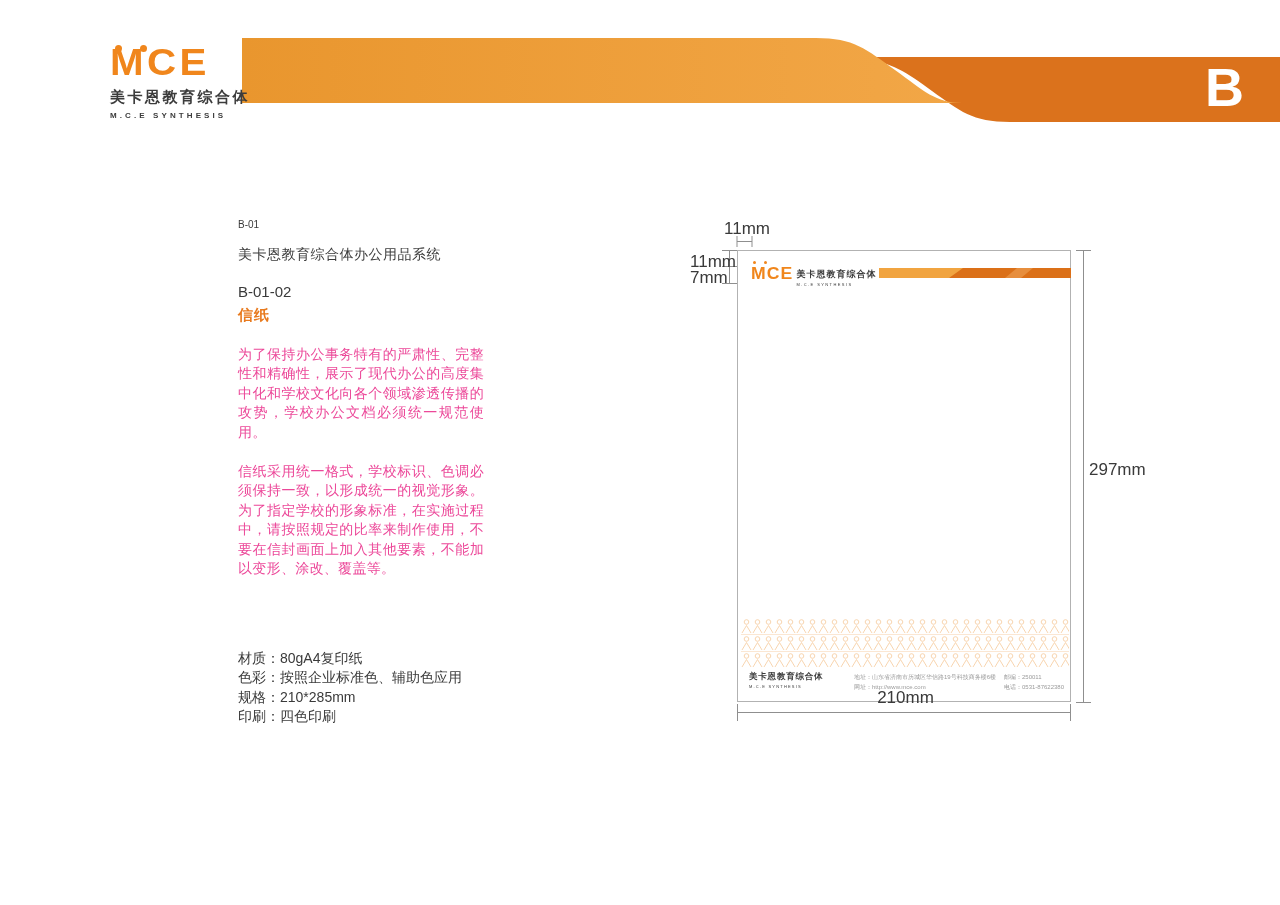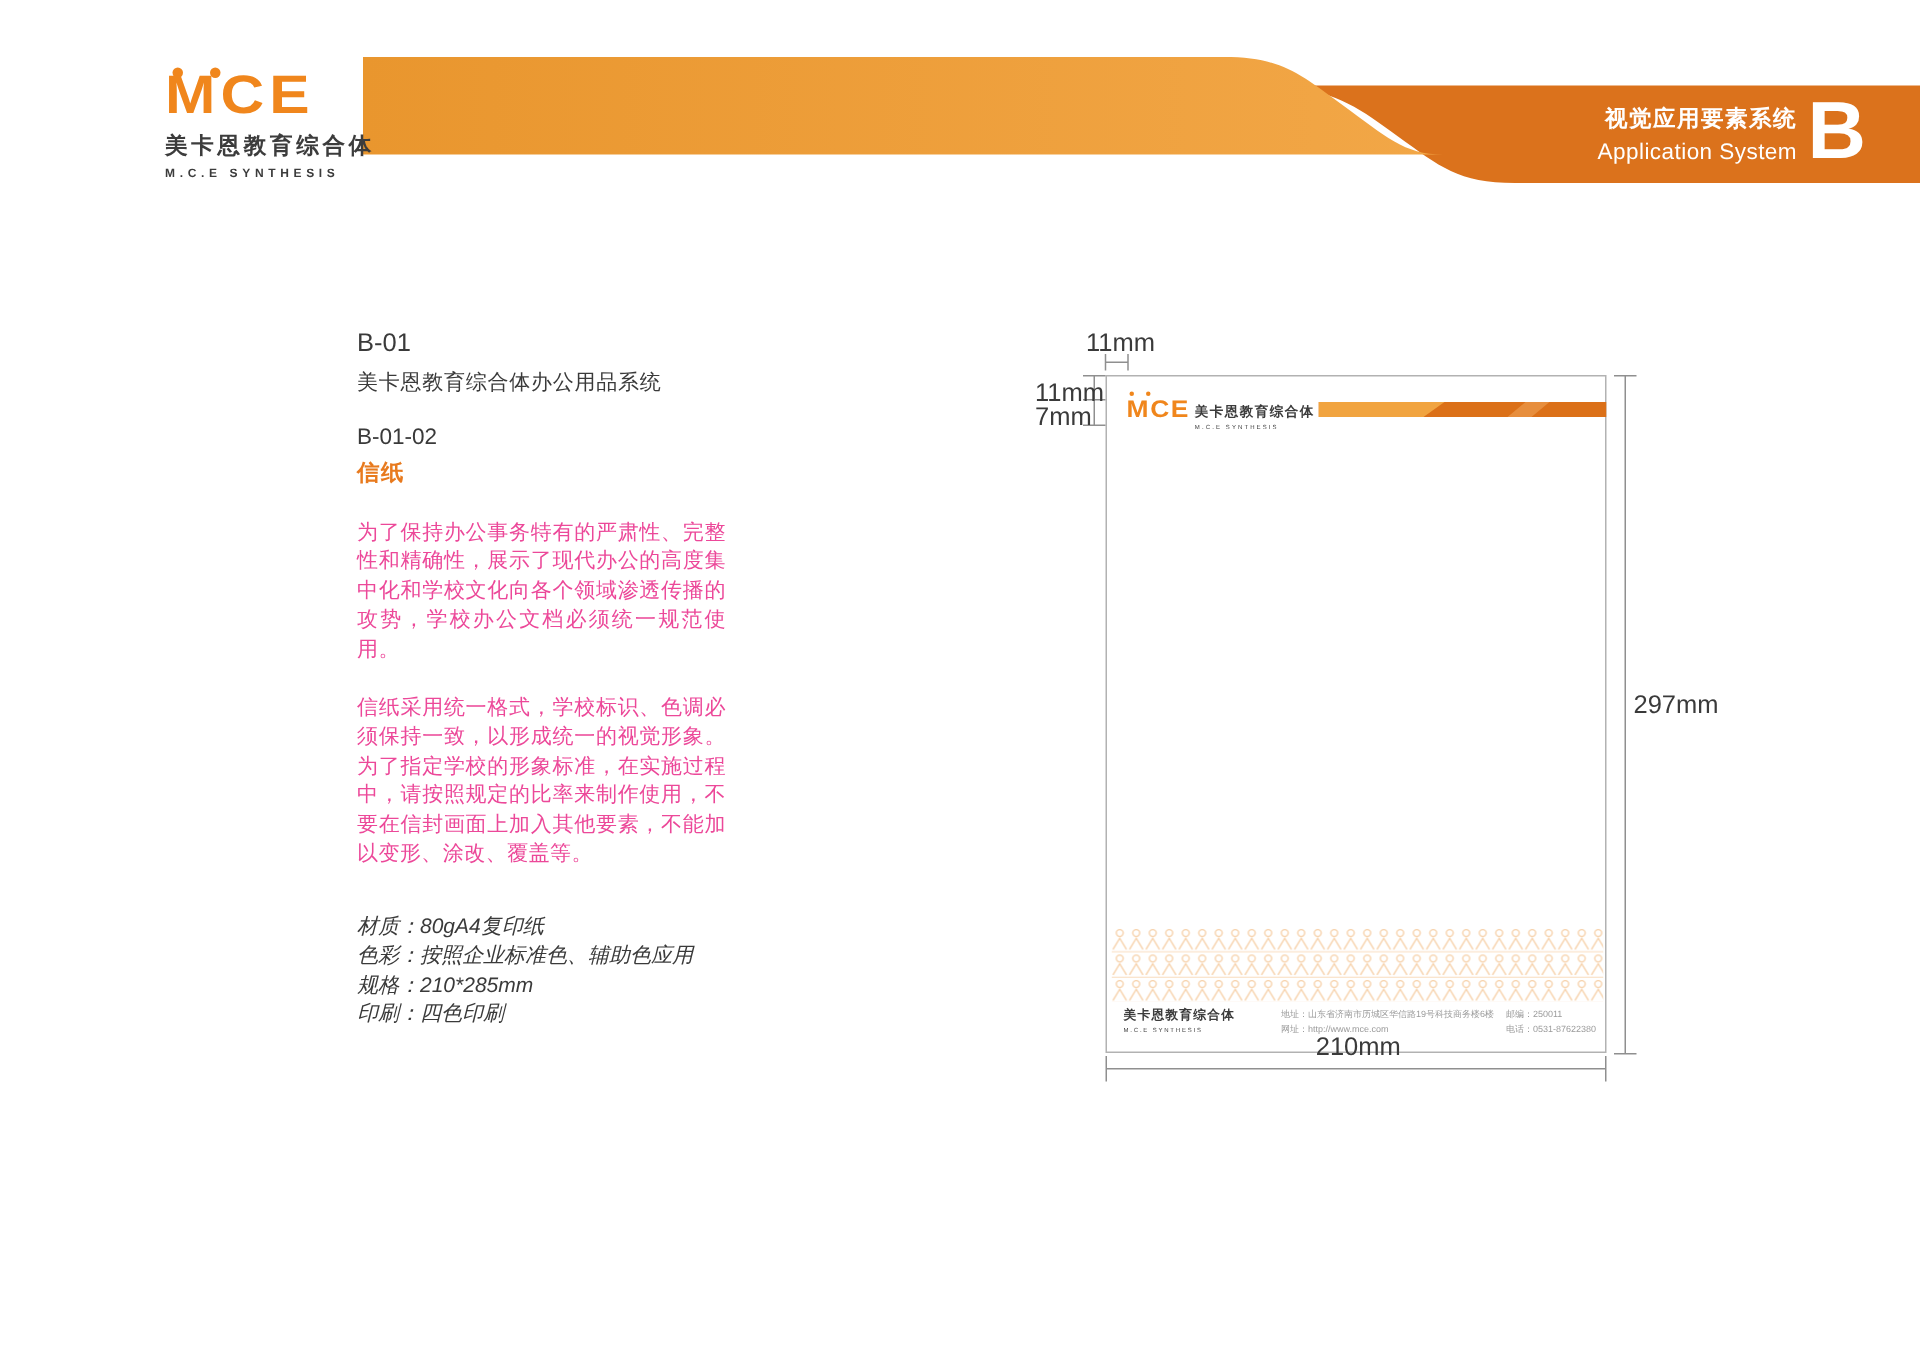--- a/index.html
+++ b/index.html
@@ -21,28 +21,28 @@
   #logo .mce-text { font-size:36px; letter-spacing:3px; transform:scaleX(1.12); transform-origin:left;
                     line-height:36px; margin-top:9px; }
   .mce-dot { position:absolute; border-radius:50%; background:#f0861c; }
   #logo .d1 { width:7px; height:7px; left:5px;  top:0; }
   #logo .d2 { width:7px; height:7px; left:30px; top:0; }
   #logo-cn { font-size:15px; font-weight:bold; letter-spacing:2.5px; color:#3c3c3c; margin-top:7px; white-space:nowrap; }
   #logo-en { font-size:8px; letter-spacing:3.1px; color:#3c3c3c; font-weight:bold; margin-top:4px; white-space:nowrap; }
 
   
   .lcol { left:238px; color:#3a3a3a; }
-  #code       { top:219px; font-size:17px; }
+  #code       { top:219px; font-size:10px; }
   #sys-title  { top:246px; font-size:14px; letter-spacing:.5px;font-family:Liberation Mono, monospace; }
   #item-code  { top:283px; font-size:15px; }
   #item-title { top:306px; font-size:15px; font-weight:bold; color:#e87a1e; letter-spacing:1px; }
   .para { width:246px; font-size:14px; line-height:19.4px; text-align:justify; letter-spacing:.3px; color:#ec4899; }
   #para1 { top:345px; }
   #para2 { top:462px; }
-  #specs { top:608px; font-size:14px; line-height:19.4px; color:#3a3a3a;font-style:italic; }
+  #specs { top:649px; font-size:14px; line-height:19.4px; color:#3a3a3a; }
   .spec-row span { white-space:nowrap; }
 
   
   #paper { left:737px; top:250px; width:334px; height:452px; background:#fff;
            border:1px solid #b2b2b2; }
   #dim-svg { left:690px; top:215px; }
   .dim-label { position:absolute; font-size:17px; color:#3a3a3a; }
   #dim-top    { left:724px; top:219px; width:40px; text-align:center; }
   #dim-left1  { left:690px; top:252px; width:36px; text-align:right; }
   #dim-left2  { left:690px; top:268px; width:36px; text-align:left; }
@@ -79,24 +79,20 @@
         <stop offset="0" stop-color="#E9962E"></stop>
         <stop offset="1" stop-color="#F2A747"></stop>
       </linearGradient>
     </defs>
     <path d="M858,57 L1280,57 L1280,122 L1010,122
           C972,122 960,111 932,91 C906,72 894,63 858,57 Z" fill="#DB721C"></path>
     <path d="M242,38 L816,38 C854,38 866,49 895,70
           C924,91 936,103 962,103 L242,103 Z" fill="url(#gLight)"></path>
   </svg>
 
-  <div id="header-titles" class="abs">
-    <div id="header-title-cn">视觉应用要素系统</div>
-    <div id="header-title-en">Application System</div>
-  </div>
   <div id="section-letter" class="abs">B</div>
 
   <div id="logo" class="abs">
     <div class="mce-mark">
       <span class="mce-dot d1"></span>
       <span class="mce-dot d2"></span>
       <div class="mce-text">MCE</div>
     </div>
     <div id="logo-cn">美卡恩教育综合体</div>
     <div id="logo-en">M.C.E SYNTHESIS</div>

